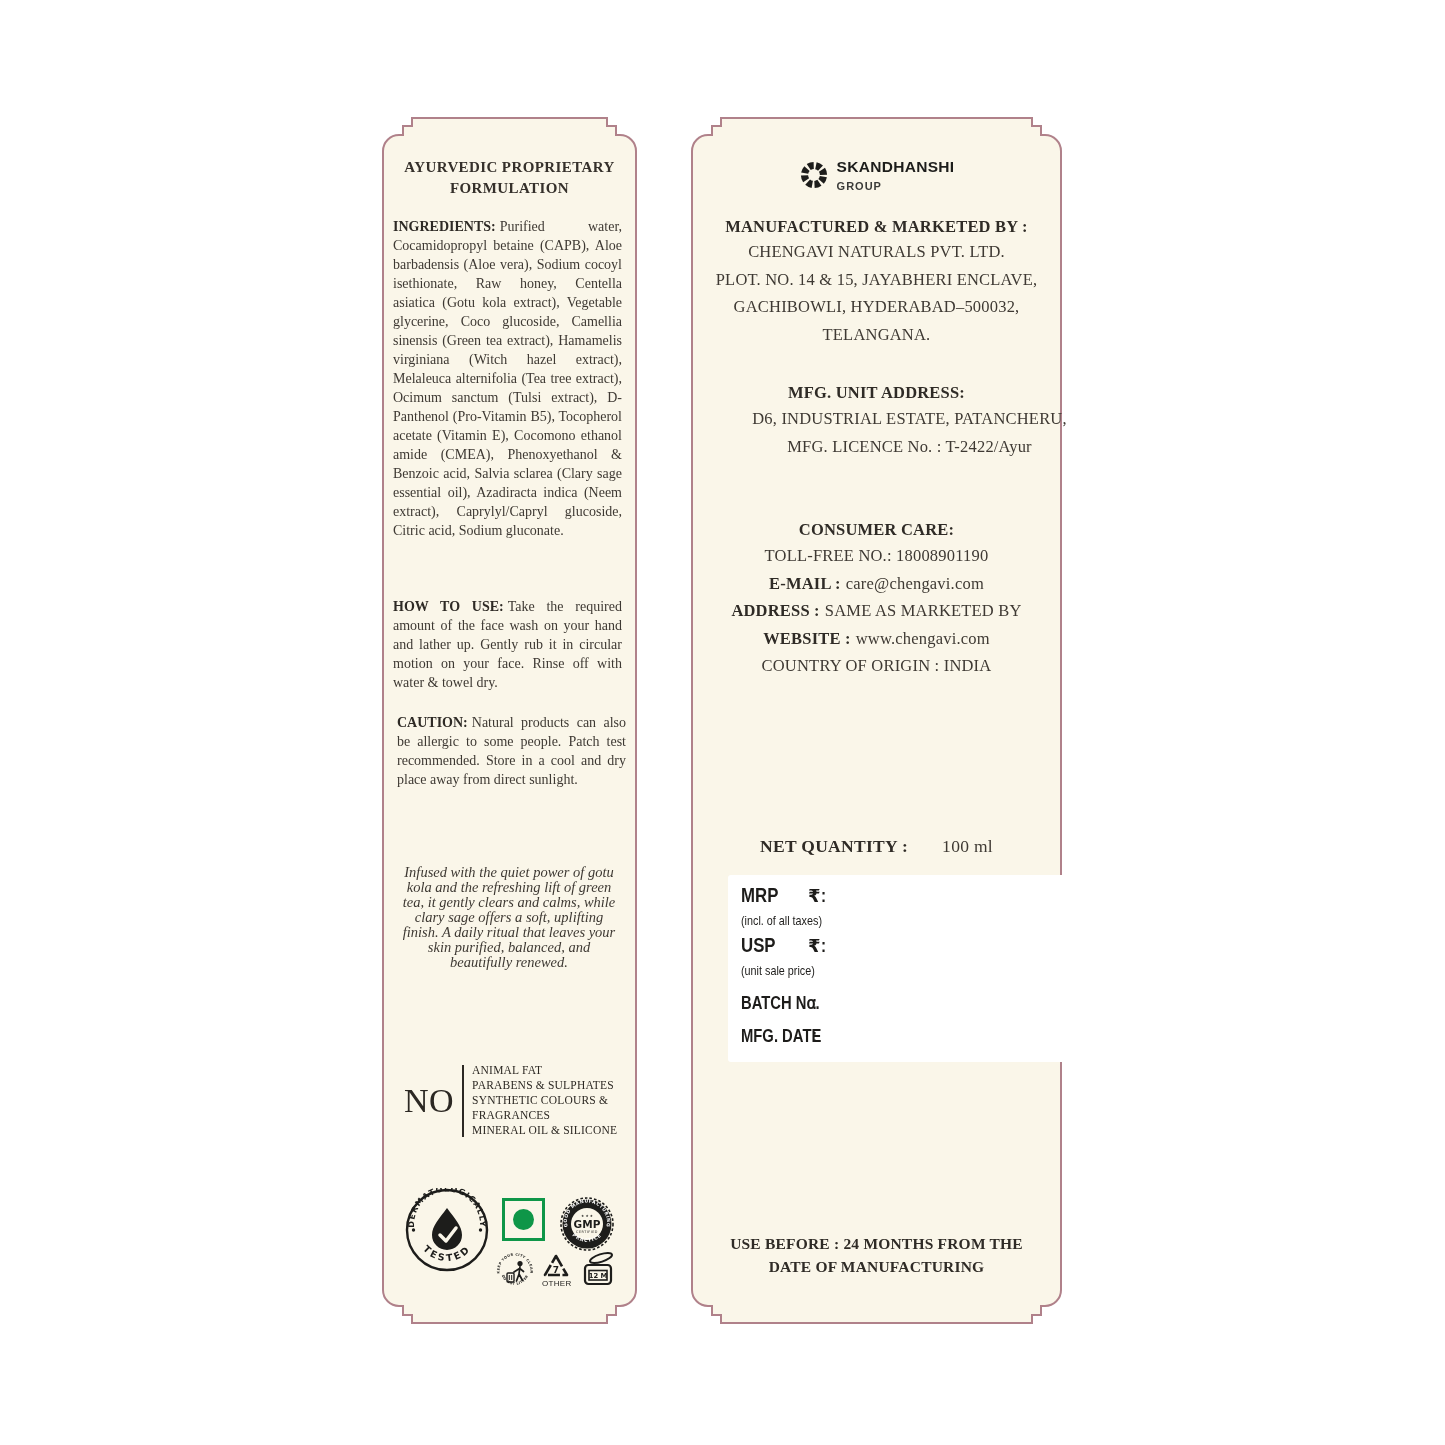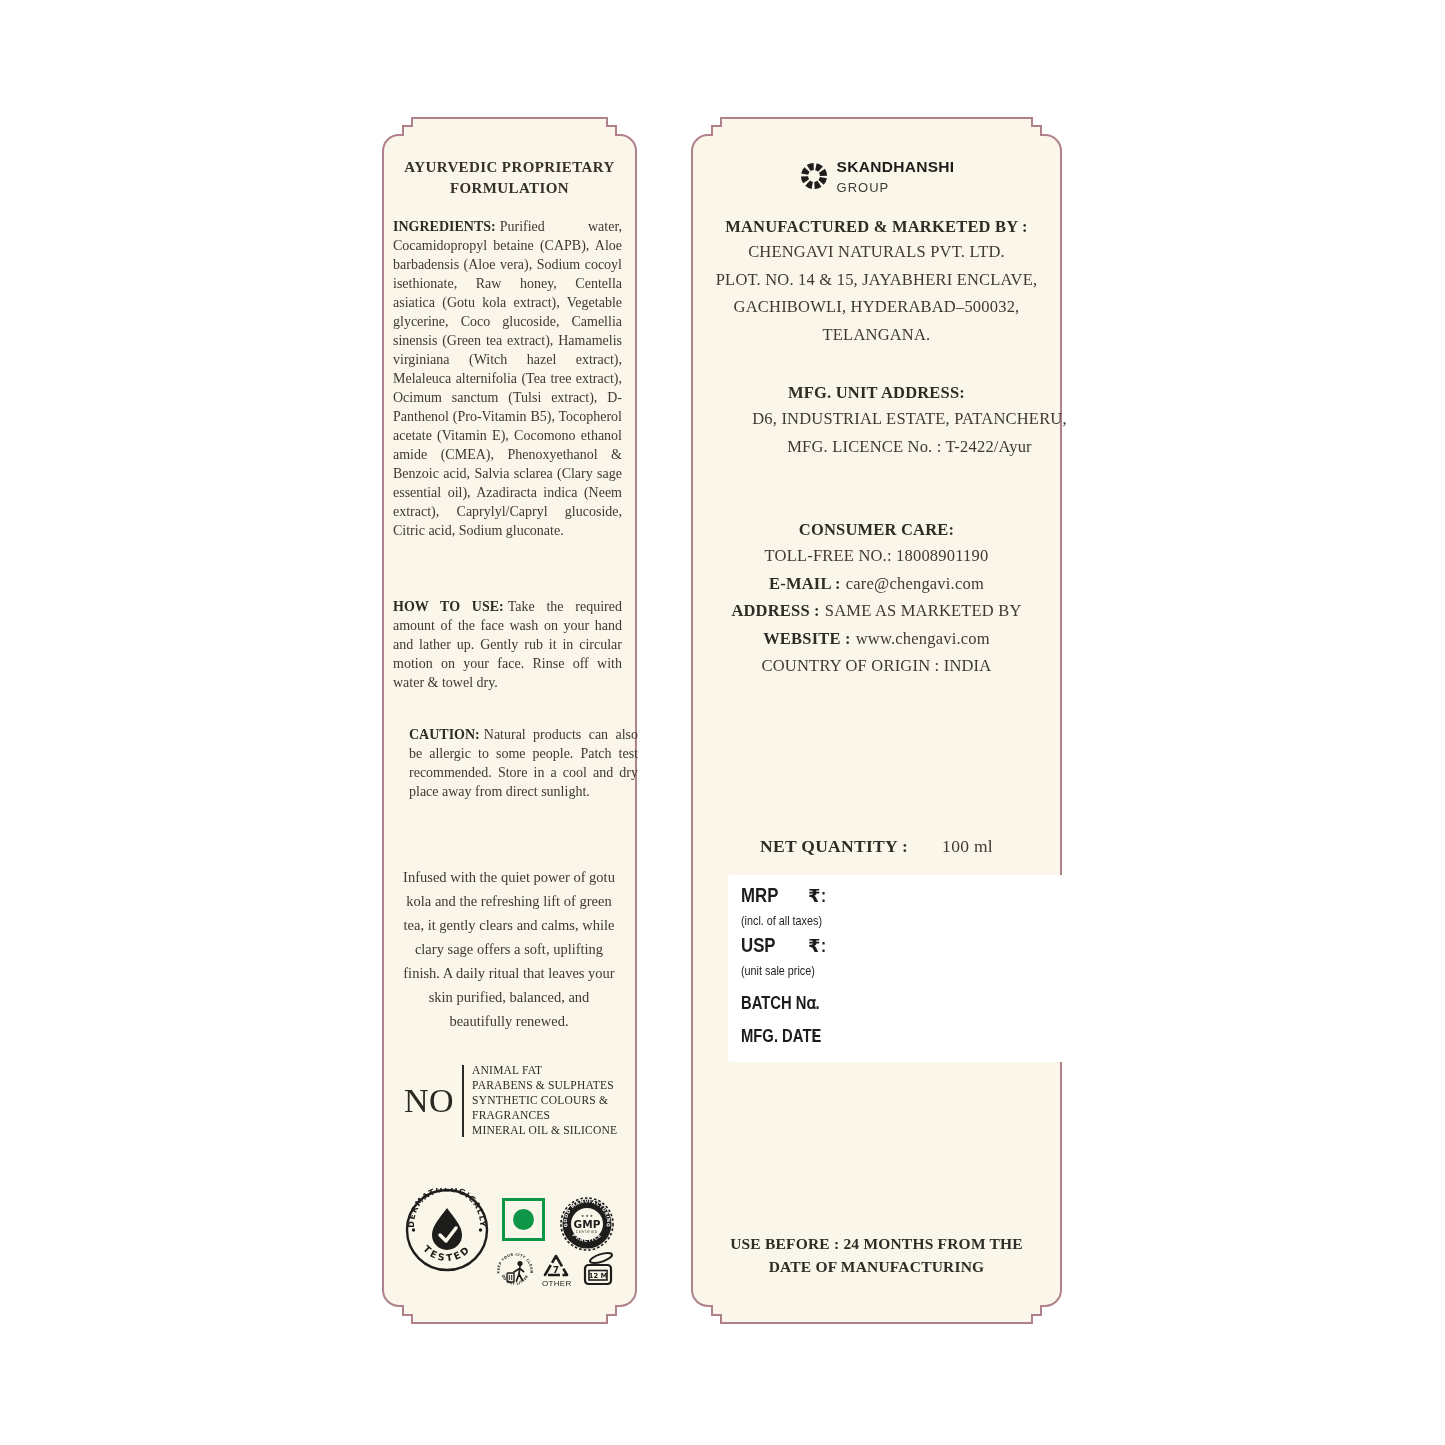--- a/index.html
+++ b/index.html
@@ -7,21 +7,21 @@
        font-family:"Liberation Serif", serif;color:#3e3933;}
   .panel{position:absolute;top:117px;height:1207px;}
   .panel-a{left:382px;width:255px;}
   .panel-b{left:691px;width:371px;}
   .panel > svg.frame{position:absolute;left:0;top:0;}
   .blk{position:absolute;}
   
   .ttl{width:100%;text-align:center;font-weight:bold;font-size:15px;line-height:21px;letter-spacing:.4px;color:#35302b;}
   .just{left:11px;width:229px;font-size:14px;line-height:19px;text-align:justify;}
   .just b{color:#2e2a25;margin-right:4px;}
-  .desc{left:16px;width:222px;font-size:14.5px;line-height:24px;text-align:center;}
+  .desc{left:16px;width:222px;font-size:14.5px;line-height:15px;text-align:center;font-style:italic;}
   .no-row{left:22px;top:946px;display:flex;align-items:center;}
   .no-big{font-size:34px;line-height:34px;color:#2c2823;letter-spacing:.5px;padding-right:8px;}
   .no-div{width:2px;height:72px;background:#2c2823;}
   .no-list{padding-left:8px;font-size:11.5px;line-height:15px;letter-spacing:.2px;color:#2c2823;}
   
   .cline{left:0;width:100%;text-align:center;font-size:16.5px;line-height:27.6px;letter-spacing:.2px;}
   .cline b, .bhead{color:#2f2b26;}
   .bhead{font-weight:bold;}
   .care b{margin-right:5px;}
   .care b:empty{margin-right:0;}
@@ -32,21 +32,21 @@
   .plabel{font-weight:bold;font-size:21px;display:inline-block;width:67px;}
   .plabel2{font-weight:bold;font-size:18.5px;display:inline-block;width:71px;}
   .pnote{font-size:13.5px;}
   .rup{font-family:"DejaVu Sans",sans-serif;font-size:18px;font-weight:bold;}
   .pcolon{font-weight:bold;font-size:19px;}
   .useb{left:0;width:100%;text-align:center;font-weight:bold;font-size:15.5px;line-height:22.5px;letter-spacing:.2px;color:#2f2b26;}
   
   .logo{left:0;width:100%;display:flex;justify-content:center;align-items:center;gap:8px;}
   .logo-txt{display:flex;flex-direction:column;line-height:1;}
   .logo-name{font-family:"Liberation Sans",sans-serif;font-weight:bold;font-size:15.5px;letter-spacing:.3px;color:#1d1d1b;}
-  .logo-sub{font-family:"Liberation Sans",sans-serif;font-size:13px;letter-spacing:1px;color:#3b3b39;margin-top:6px;}
+  .logo-sub{font-family:"Liberation Sans",sans-serif;font-size:11px;letter-spacing:1px;color:#3b3b39;margin-top:6px;font-weight:bold;}
   
   .icn{position:absolute;}
   .gd{width:43px;height:43px;border:3.4px solid #0e9648;box-sizing:border-box;display:grid;place-items:center;background:transparent;}
   .gd i{width:21px;height:21px;border-radius:50%;background:#0e9648;}
   .othercap{position:absolute;font-family:"Liberation Sans",sans-serif;font-size:8px;letter-spacing:.3px;color:#1d1c1a;text-align:center;}
 </style>
 </head>
 <body>
 
 <div class="panel panel-a">
@@ -56,21 +56,21 @@
 
   <div class="blk ttl" style="top:40px;">
     <div>AYURVEDIC PROPRIETARY</div>
     <div>FORMULATION</div>
   </div>
 
   <p class="blk just" style="top:100px;margin:0;"><b>INGREDIENTS:</b><span>Purified water, Cocamidopropyl betaine (CAPB), Aloe barbadensis (Aloe vera), Sodium cocoyl isethionate, Raw honey, Centella asiatica (Gotu kola extract), Vegetable glycerine, Coco glucoside, Camellia sinensis (Green tea extract), Hamamelis virginiana (Witch hazel extract), Melaleuca alternifolia (Tea tree extract), Ocimum sanctum (Tulsi extract), D-Panthenol (Pro-Vitamin B5), Tocopherol acetate (Vitamin E), Cocomono ethanol amide (CMEA), Phenoxyethanol &amp; Benzoic acid, Salvia sclarea (Clary sage essential oil), Azadiracta indica (Neem extract), Caprylyl/Capryl glucoside, Citric acid, Sodium gluconate.</span></p>
 
   <p class="blk just" style="top:480px;margin:0;"><b>HOW TO USE:</b><span>Take the required amount of the face wash on your hand and lather up. Gently rub it in circular motion on your face. Rinse off with water &amp; towel dry.</span></p>
 
-  <p class="blk just" style="top:592px;margin:16px;"><b>CAUTION:</b><span>Natural products can also be allergic to some people. Patch test recommended. Store in a cool and dry place away from direct sunlight.</span></p>
+  <p class="blk just" style="top:592px;margin:4px;"><b>CAUTION:</b><span>Natural products can also be allergic to some people. Patch test recommended. Store in a cool and dry place away from direct sunlight.</span></p>
 
   <p class="blk desc" style="top:748px;margin:0;">Infused with the quiet power of gotu kola and the refreshing lift of green tea, it gently clears and calms, while clary sage offers a soft, uplifting finish. A daily ritual that leaves your skin purified, balanced, and beautifully renewed.</p>
 
   <div class="blk no-row">
     <div class="no-big">NO</div>
     <div class="no-div"></div>
     <div class="no-list">
       <div>ANIMAL FAT</div>
       <div>PARABENS &amp; SULPHATES</div>
       <div>SYNTHETIC COLOURS &amp;</div>

